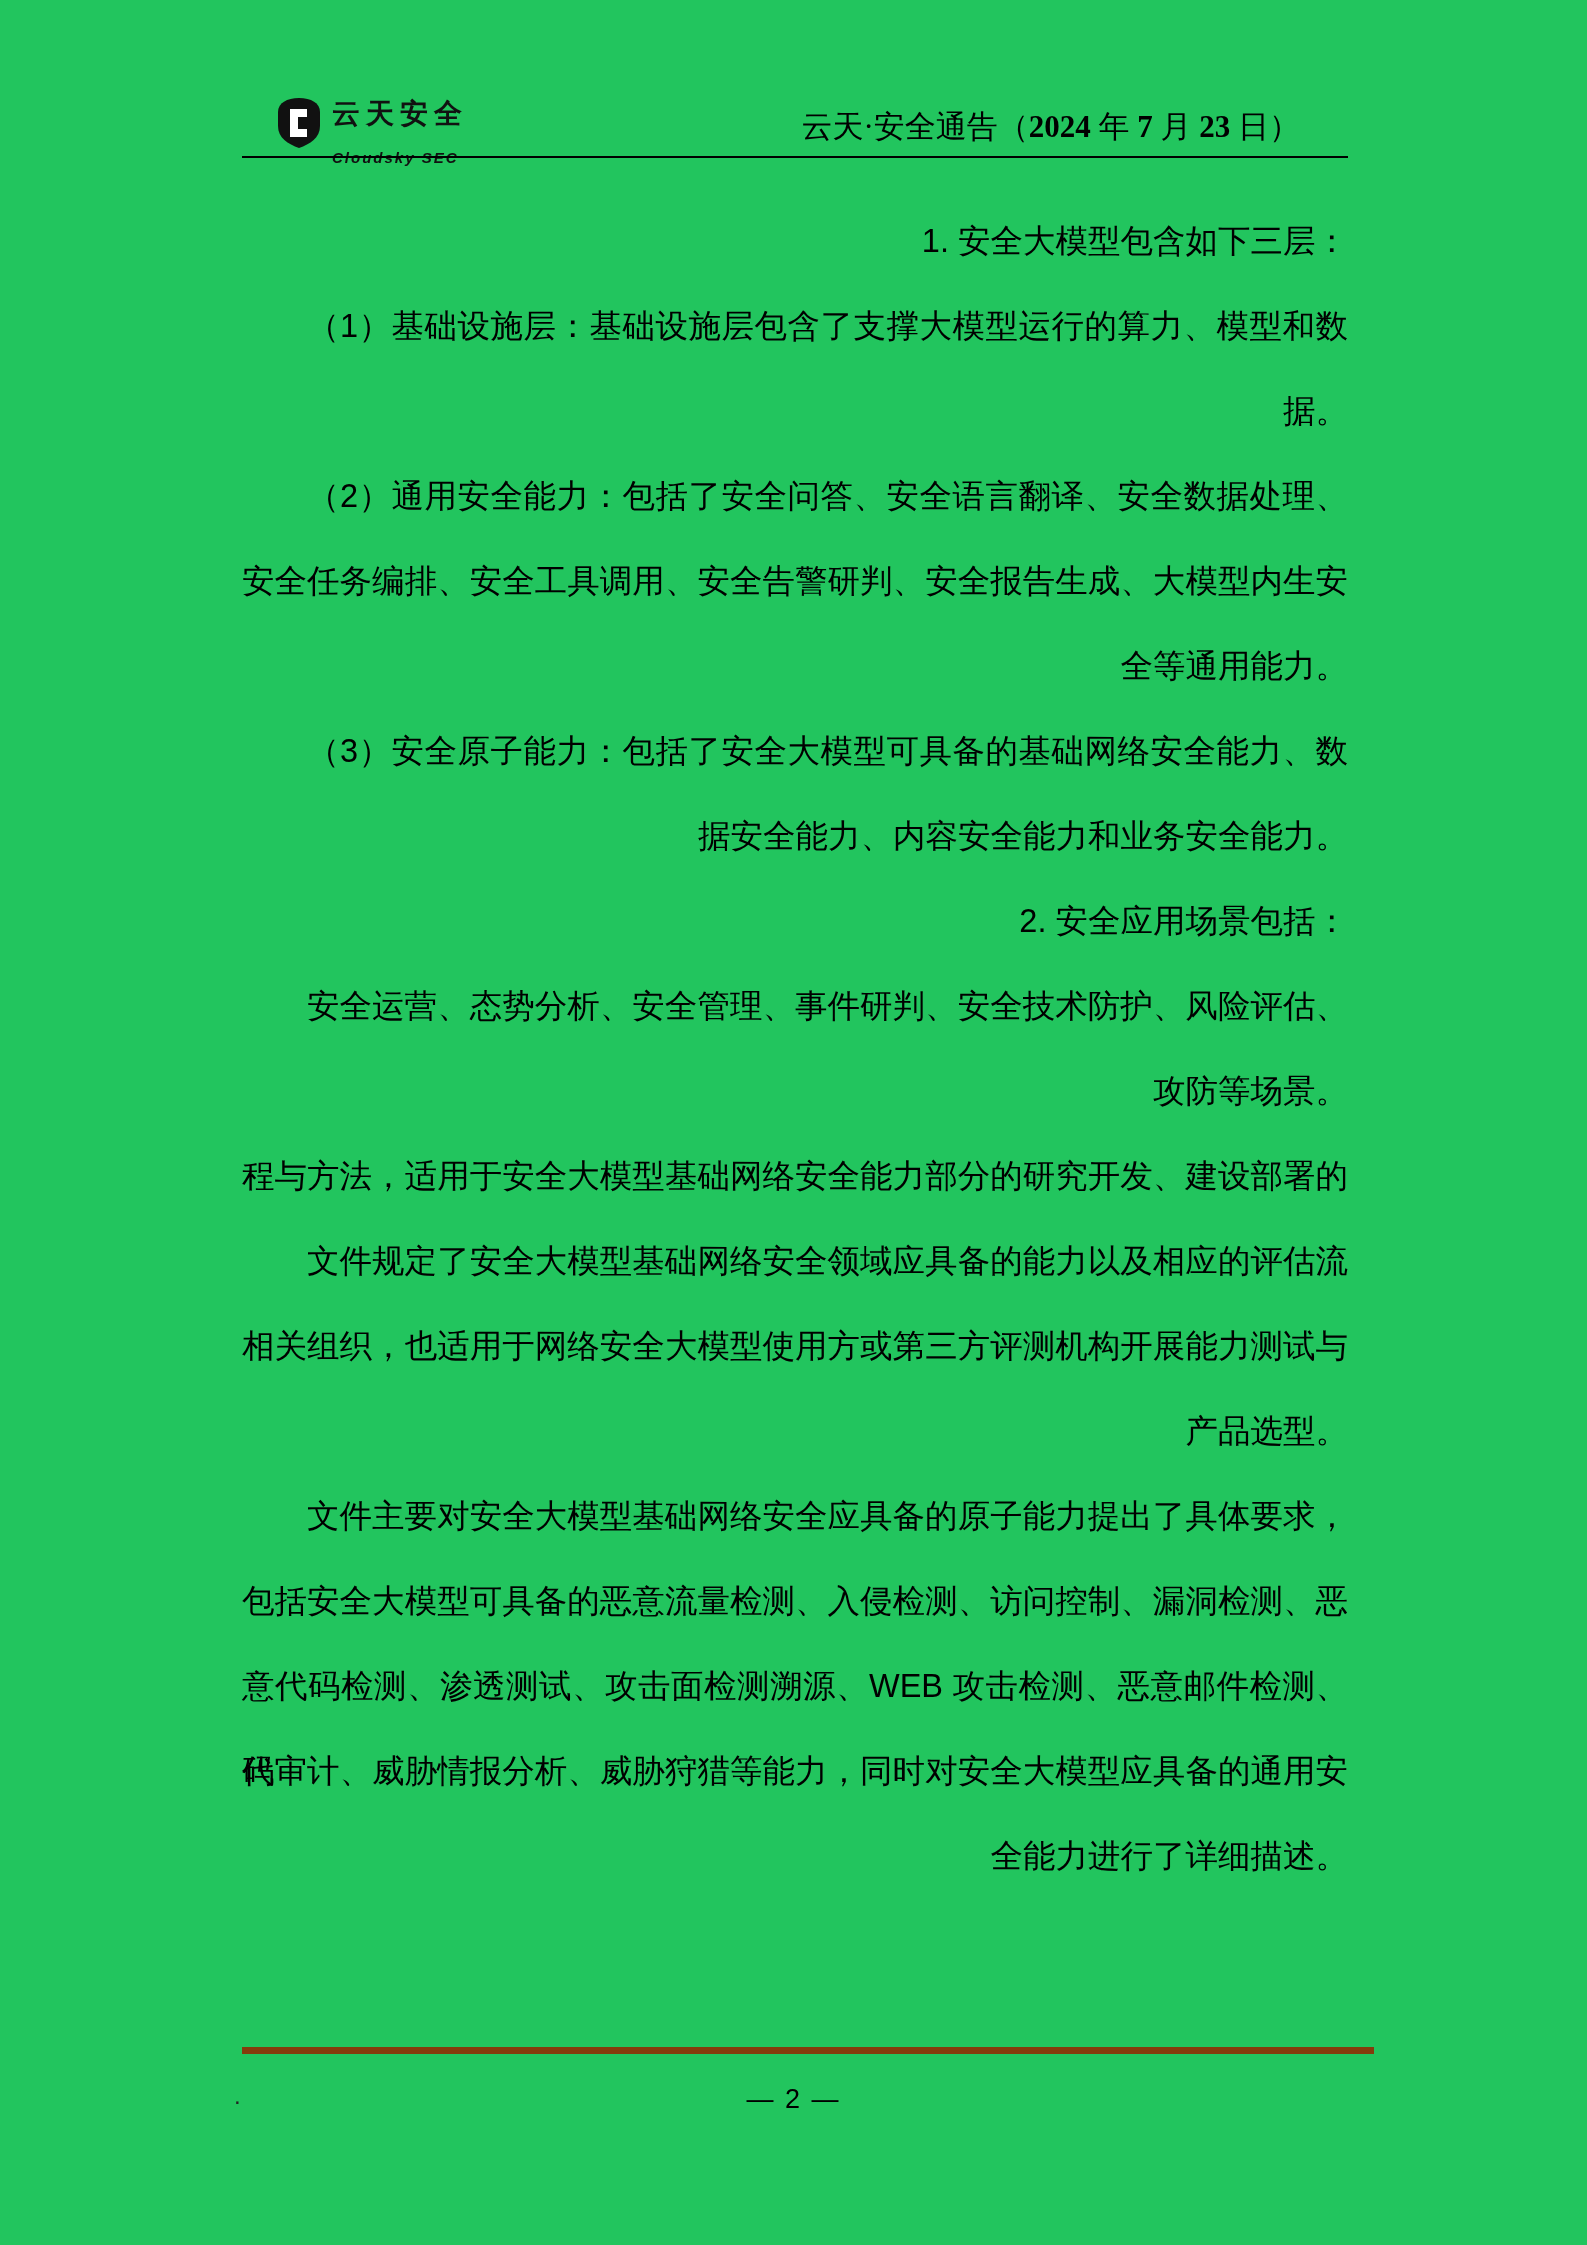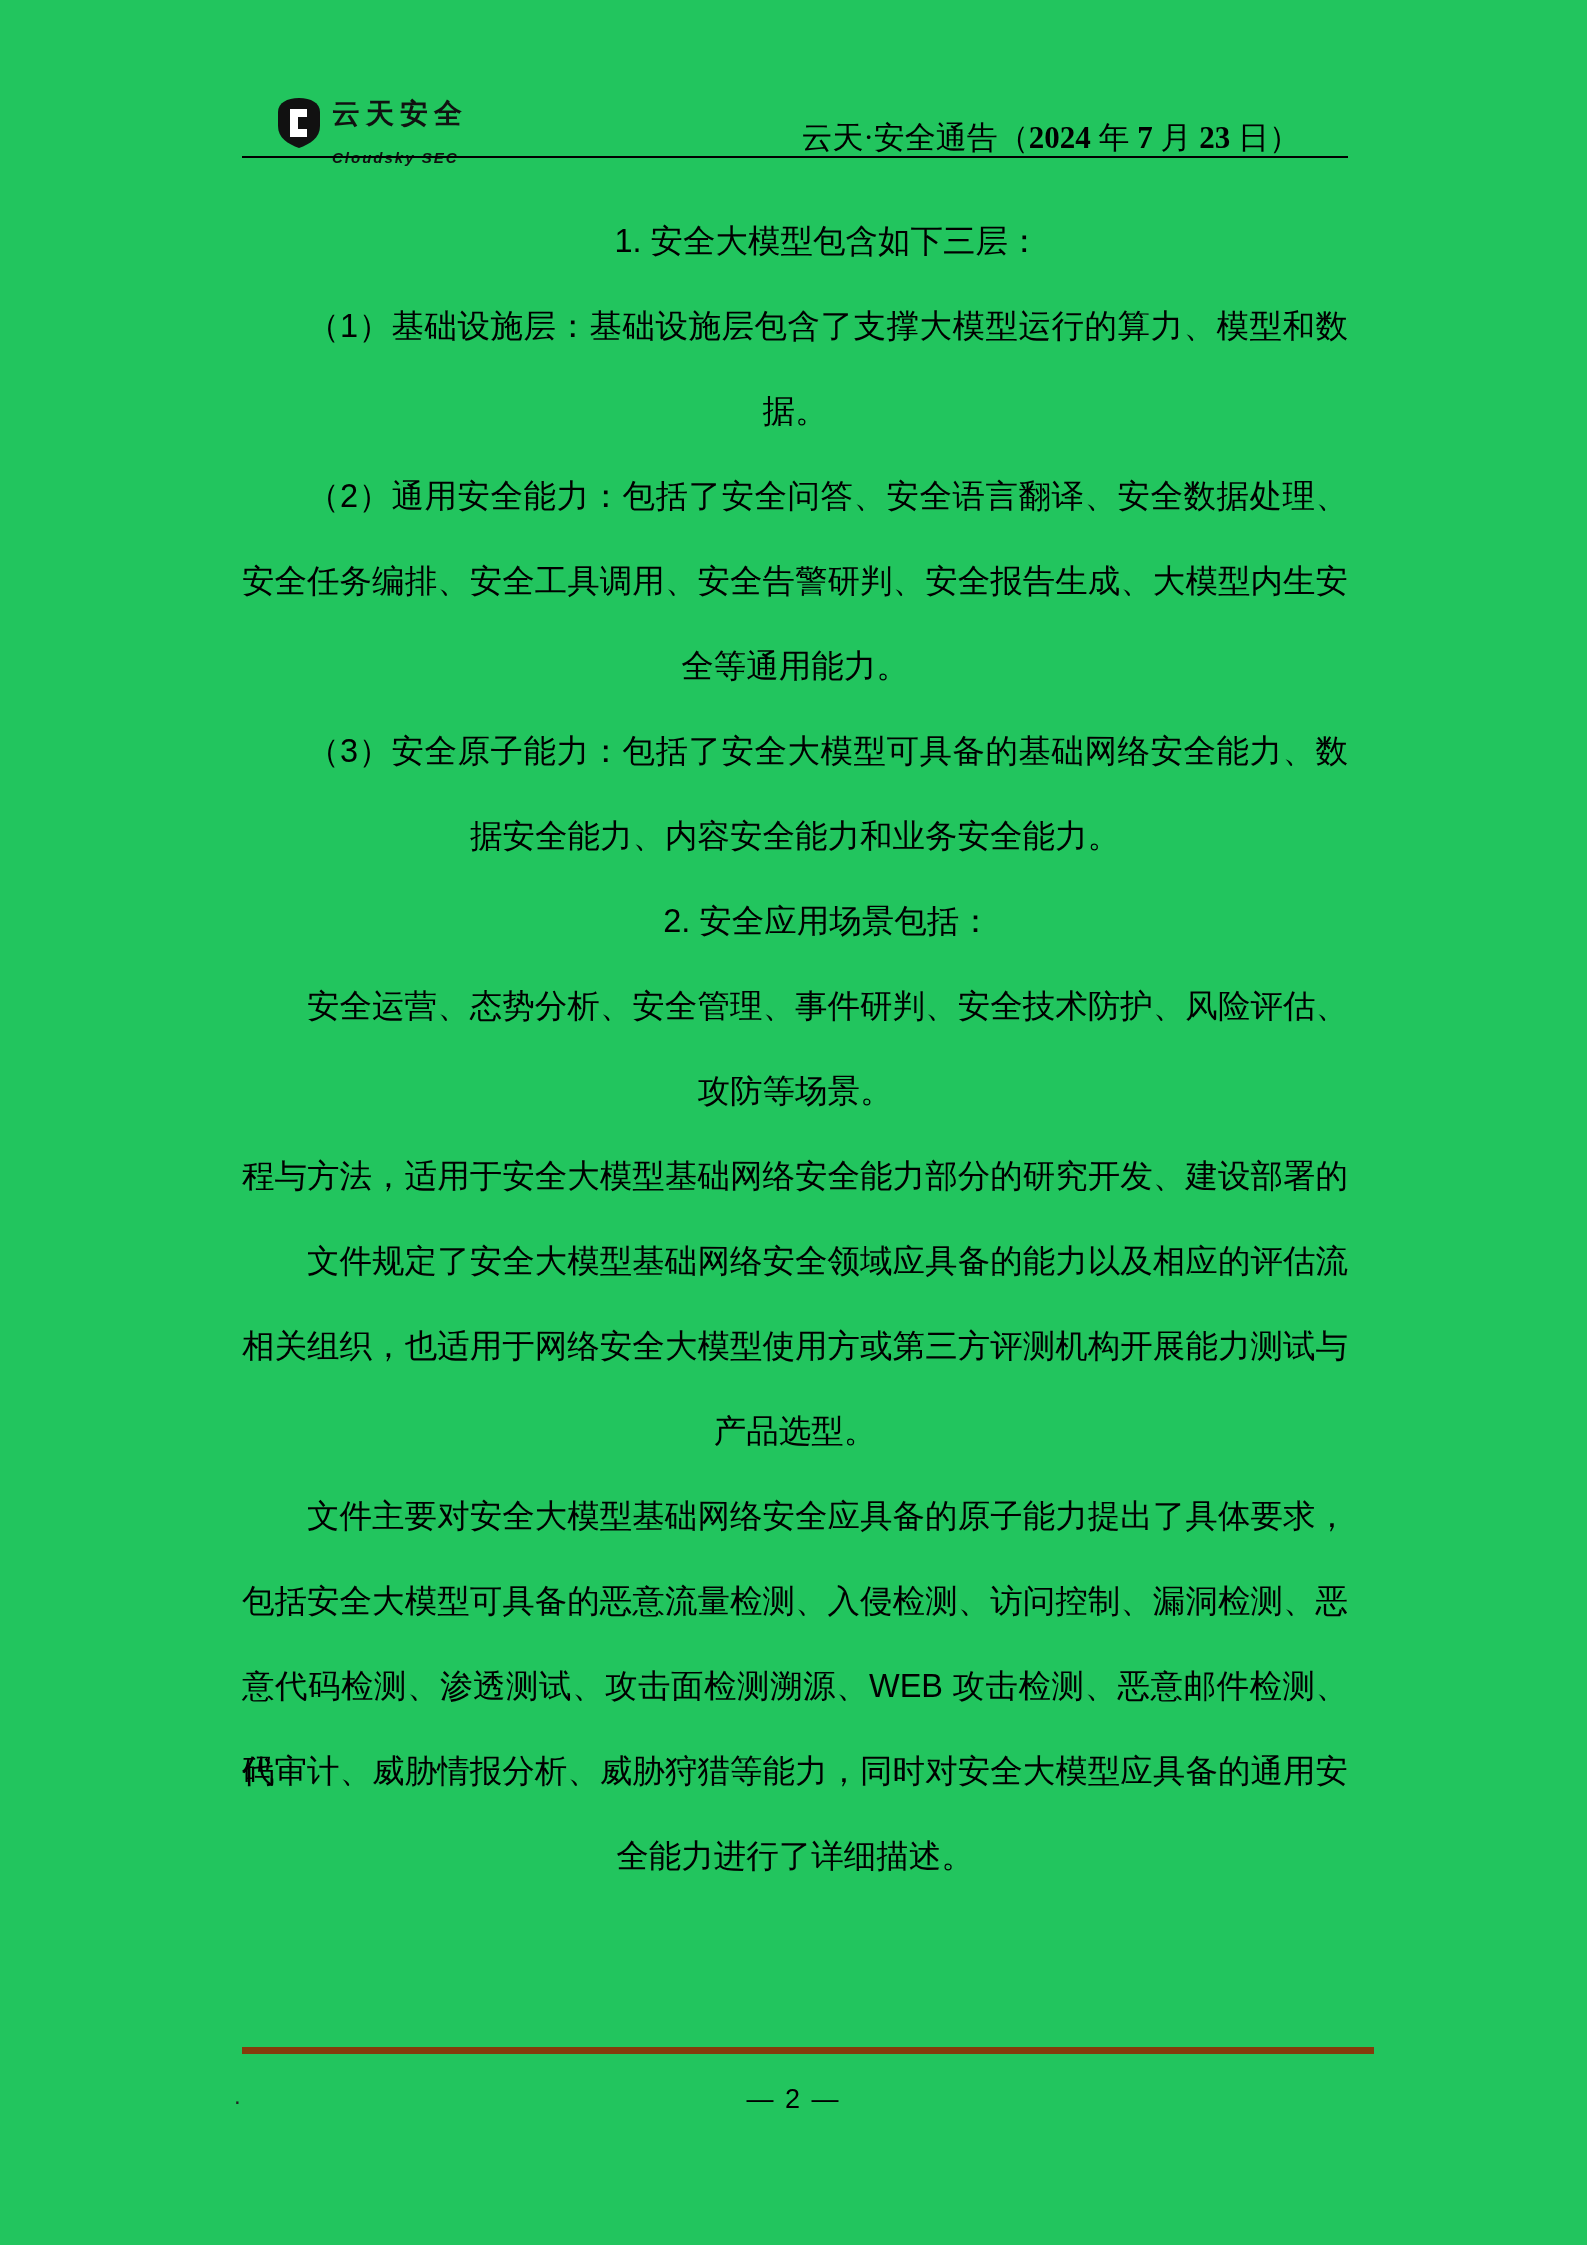--- a/index.html
+++ b/index.html
@@ -36,21 +36,21 @@
     font-weight: bold;
     font-style: italic;
     letter-spacing: 2px;
     line-height: 17px;
     color: #111;
     white-space: nowrap;
     margin-top: 20px;
   }
   .masthead-title {
     position: absolute;
-    top: 118px;
+    top: 107px;
     right: 287px;
     font-family: "Liberation Serif", "DejaVu Serif", serif;
     font-size: 31px;
     line-height: 40px;
     white-space: nowrap;
     color: #000;
   }
   .masthead-title b { font-weight: bold; }
   .header-rule {
     position: absolute;
@@ -63,21 +63,21 @@
   
   .body-text {
     position: absolute;
     left: 242px;
     top: 199px;
     width: 1106px;
     font-size: 32.5px;
     line-height: 85px;
     color: #000;
   }
-  .line { height: 85px; overflow: visible; text-align: center; }
+  .line { height: 85px; overflow: visible; text-align: right; }
   .line.ind { text-indent: 65px; }
   .line.j { text-align: justify; text-align-last: justify; }
   
   .footer-rule {
     position: absolute;
     left: 242px;
     top: 2047px;
     width: 1132px;
     height: 7px;
     background: #843C0C;

